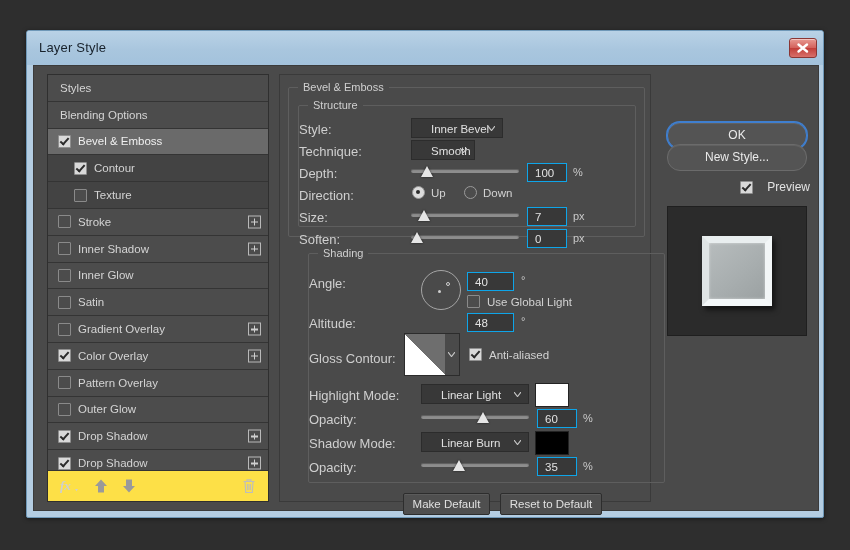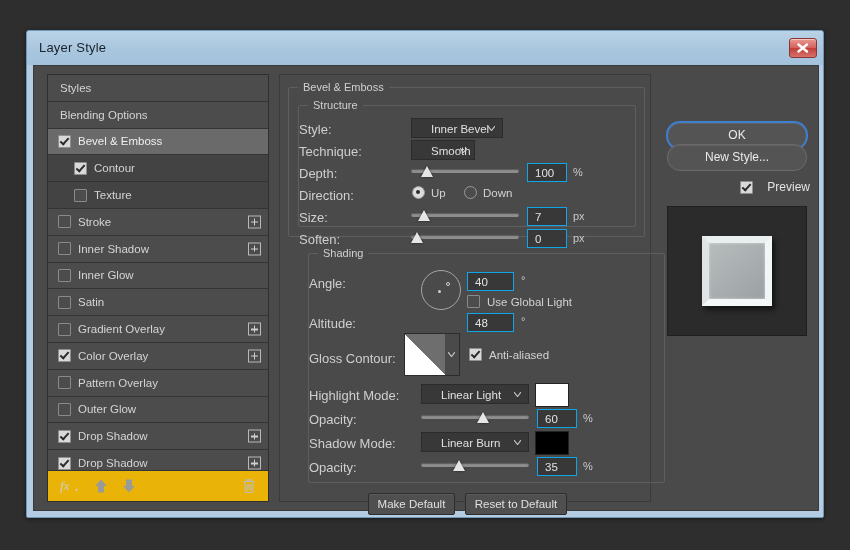--- a/index.html
+++ b/index.html
@@ -110,22 +110,23 @@
   }
   .plusbtn::before, .plusbtn::after {
     content:""; position:absolute; background:#cfcfcf;
   }
   .plusbtn::before { left:2px; top:5px; width:7px; height:1.6px; }
   .plusbtn::after  { left:4.7px; top:2.3px; width:1.6px; height:6.4px; }
 
   #side-footer {
     position: absolute; left: 0; right: 0; bottom: 0;
     height: 30px;
-    background: #eab308;
+    background: #fde047;
     border-top: 1px solid #343434;
+    font-weight: bold;
   }
   #side-footer .fic { position:absolute; top:7px; cursor:pointer; }
 
   
   #center {
     position: absolute;
     left: 245px; top: 8px;
     width: 372px; height: 428px;
     background: #4a4a4a;
     border: 1px solid #3a3a3a;
@@ -261,20 +262,21 @@
     background:#4f4f4f;
     border:1px solid #2d2d2d;
     color:#e0e0e0;
     font-size:11.5px;
     text-align:center;
     line-height:20px;
     height:20px;
     border-radius:2px;
     cursor:pointer;
     box-shadow: inset 0 1px 0 rgba(255,255,255,.07);
+    margin-left: 35px;
   }
 
   
   #right { position:absolute; left:628px; top:8px; width:148px; height:428px; }
   .rbtn {
     position:absolute; left:5px;
     width:138px; height:25px;
     border-radius:13px;
     border:1px solid #6b6b6b;
     background:#545454;

